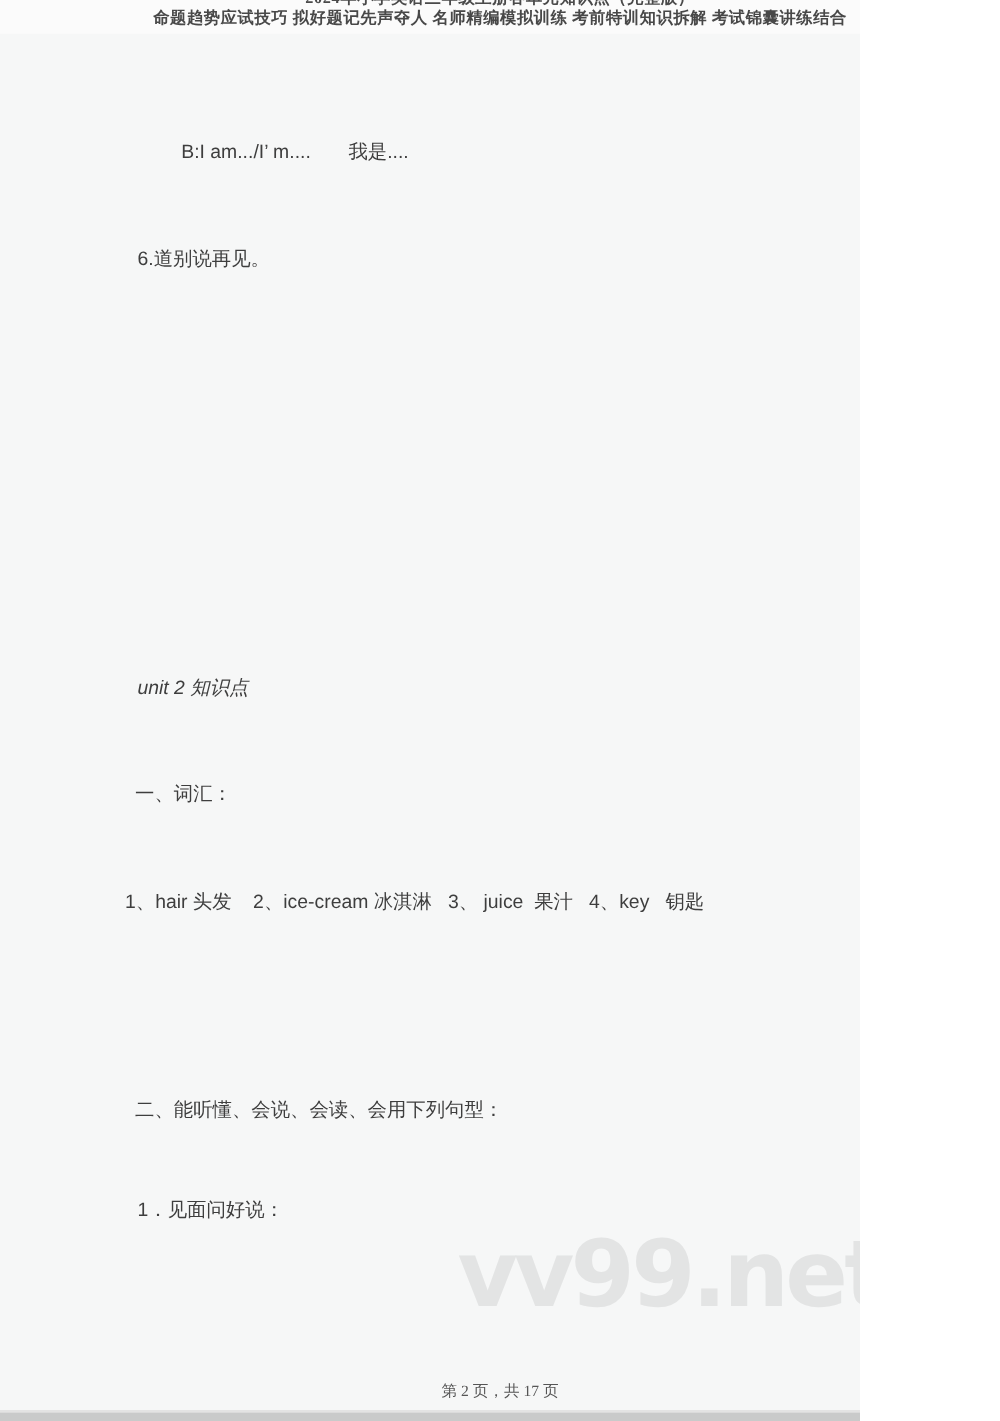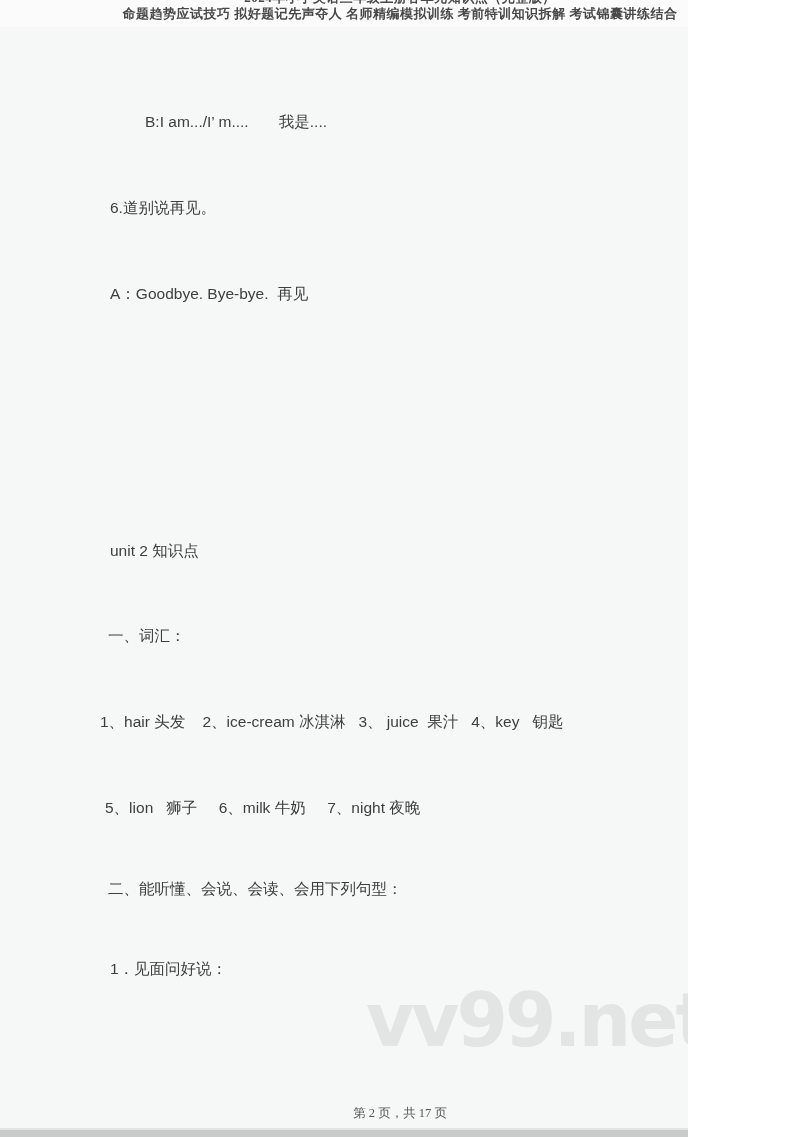--- a/index.html
+++ b/index.html
@@ -62,43 +62,41 @@
   }
   .bottom-edge{
     position:absolute;left:0;bottom:0;width:800px;height:7px;
     background:#c9caca;
   }
   
   .p0{top:112px;left:110px;margin-left:35px;}
   .p1{top:198px;left:110px;}
   .p2{top:284px;left:110px;}
   .p3{top:369px;left:110px;}
-  .p4{top:541px;left:110px;}
+  .p4{top:541px;left:110px;font-style:italic;}
   .p5{top:626px;left:108px;}
   .p6{top:712px;left:100px;}
   .p7{top:798px;left:105px;}
   .p8{top:879px;left:108px;}
   .p9{top:959px;left:110px;}
 </style>
 </head>
 <body>
 
 <div class="canvas">
 
   <div class="header-band"></div>
   <div class="header-title">2024年小学英语三年级上册各单元知识点（完整版）</div>
   <div class="header-slogan">命题趋势应试技巧 拟好题记先声夺人 名师精编模拟训练 考前特训知识拆解 考试锦囊讲练结合</div>
 
   <div class="para p0">B:I am.../I’ m....       我是....</div>
   <div class="para p1">6.道别说再见。</div>
-  <div class="para p2">A：Goodbye. Bye-bye.  再见</div>
   <div class="para p4">unit 2 知识点</div>
   <div class="para p5">一、词汇：</div>
   <div class="para p6">1、hair 头发    2、ice-cream 冰淇淋   3、 juice  果汁   4、key   钥匙</div>
-  <div class="para p7">5、lion   狮子     6、milk 牛奶     7、night 夜晚</div>
   <div class="para p8">二、能听懂、会说、会读、会用下列句型：</div>
   <div class="para p9">1．见面问好说：</div>
 
   <div class="watermark">vv99.net</div>
 
   <div class="footer-pageinfo">第 2 页，共 17 页</div>
   <div class="footer-ratio">2/10</div>
 
   <div class="bottom-edge-light"></div>
   <div class="bottom-edge"></div>

